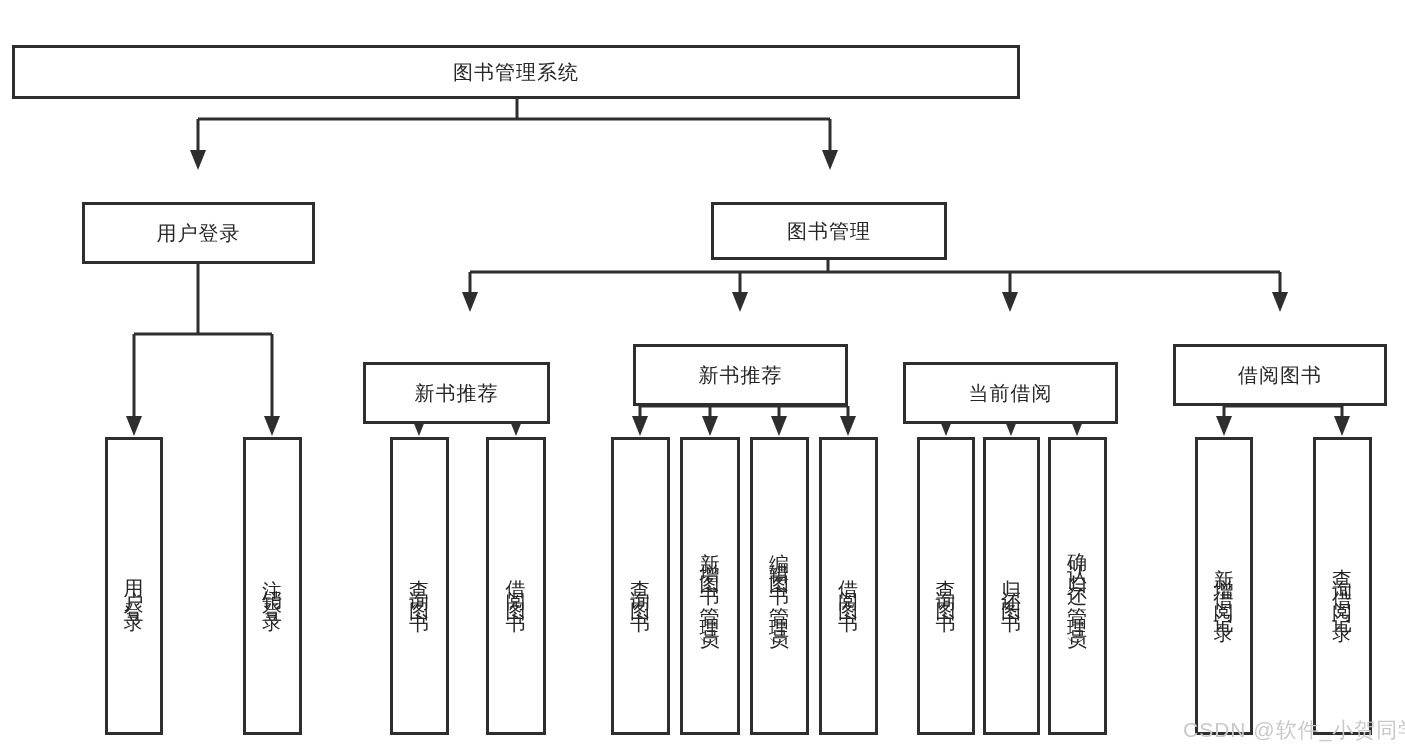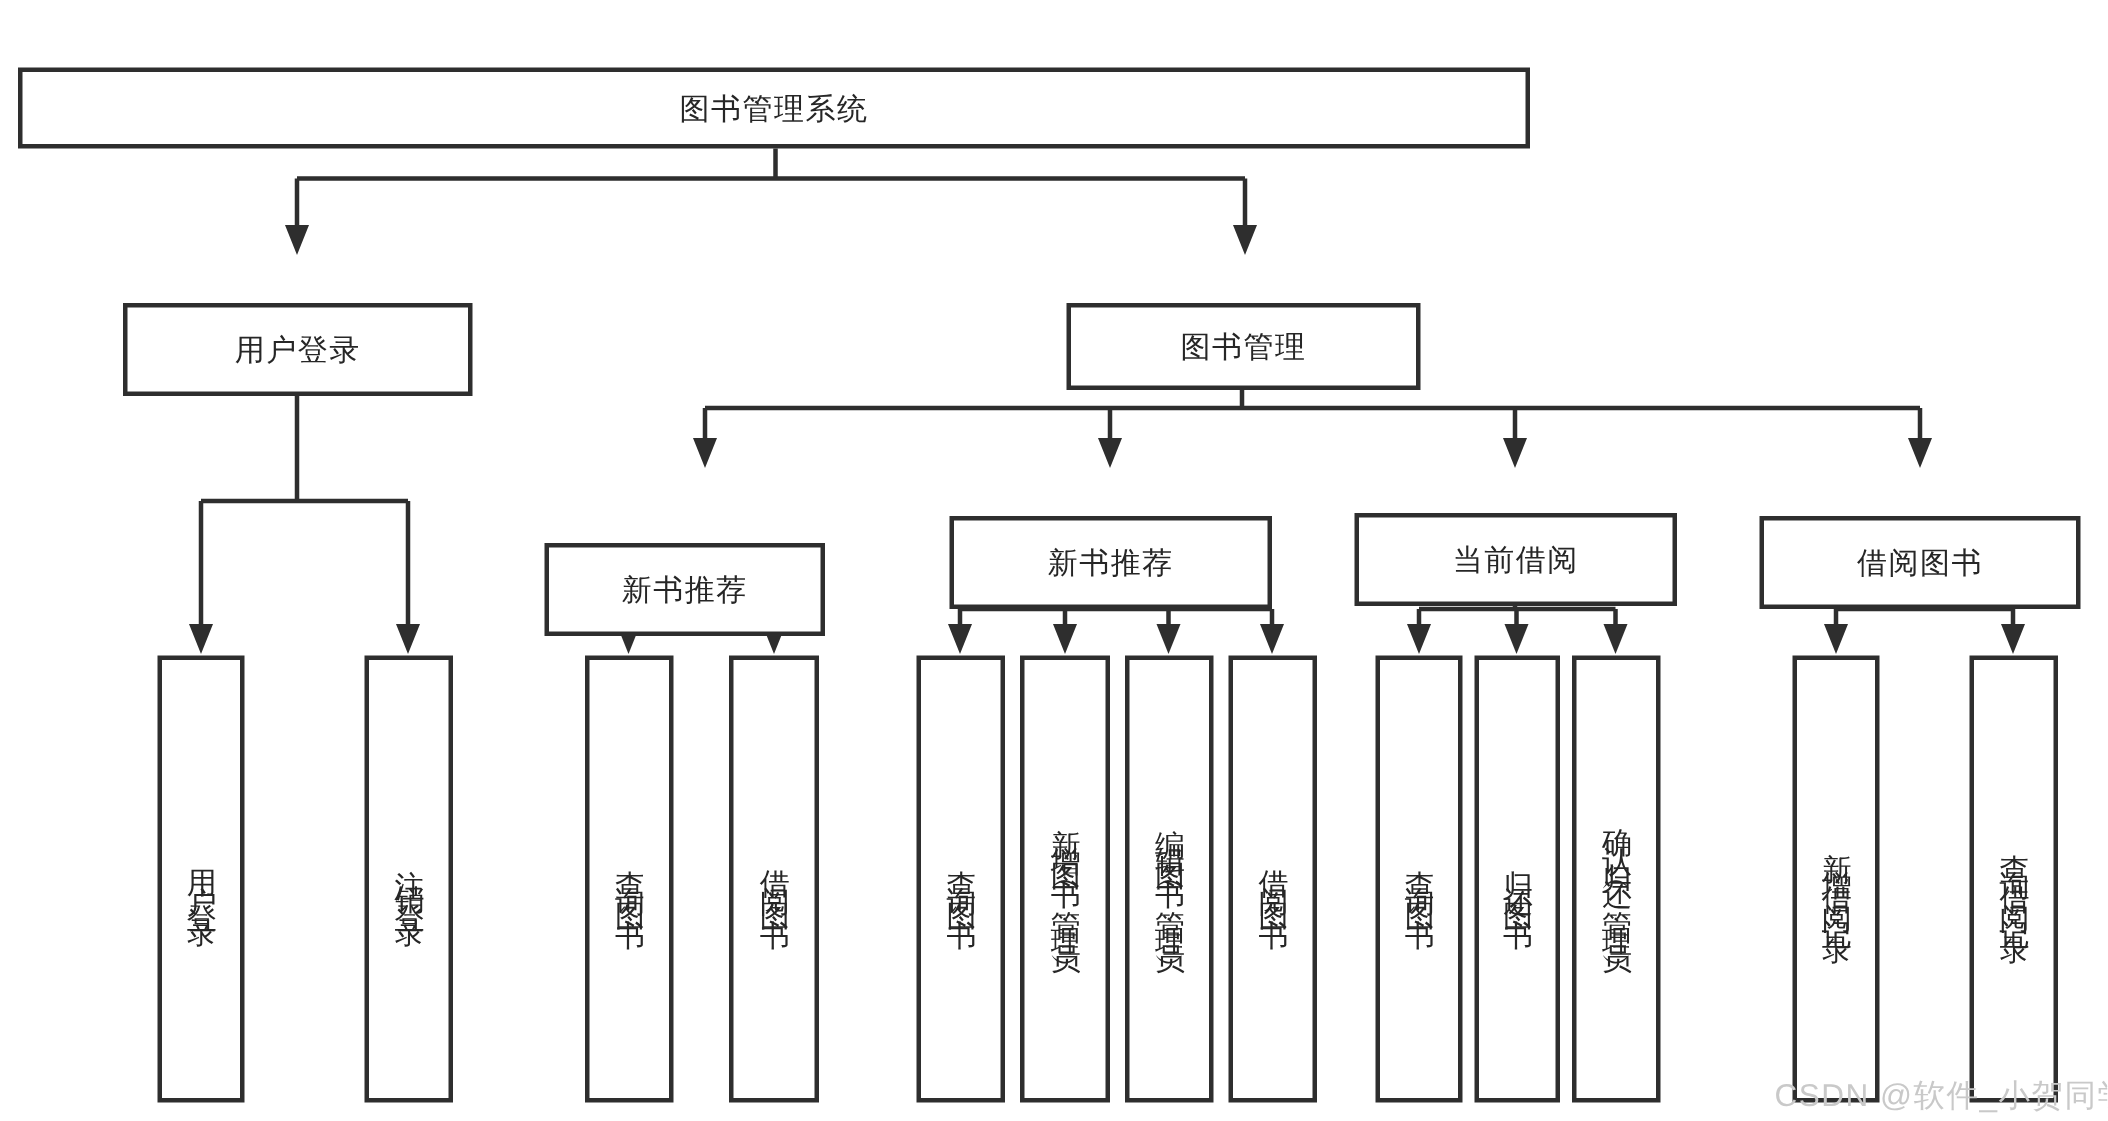--- a/index.html
+++ b/index.html
@@ -122,21 +122,21 @@
     </g>
   </svg>
 
   <div class="box" style="left:12px; top:14px; width:1008px; height:54px;">图书管理系统</div>
 
   <div class="box" style="left:82px; top:171px; width:233px; height:62px;">用户登录</div>
   <div class="box" style="left:711px; top:171px; width:236px; height:58px;font-family:Liberation Mono, monospace;">图书管理</div>
 
   <div class="box" style="left:363px; top:331px; width:187px; height:62px;font-family:Liberation Serif, serif;">新书推荐</div>
   <div class="box" style="left:633px; top:313px; width:215px; height:62px;">新书推荐</div>
-  <div class="box" style="left:903px; top:311px; width:215px; height:62px;">当前借阅</div>
+  <div class="box" style="left:903px; top:331px; width:215px; height:62px;">当前借阅</div>
   <div class="box" style="left:1173px; top:313px; width:214px; height:62px;">借阅图书</div>
 
   <div class="leaf" style="left:105px; top:437px; width:58px; height:298px;">用户登录</div>
   <div class="leaf" style="left:243px; top:437px; width:59px; height:298px;">注销登录</div>
 
   <div class="leaf" style="left:390px; top:437px; width:59px; height:298px;">查询图书</div>
   <div class="leaf" style="left:486px; top:437px; width:60px; height:298px;">借阅图书</div>
 
   <div class="leaf" style="left:611px; top:437px; width:59px; height:298px;">查询图书</div>
   <div class="leaf" style="left:680px; top:437px; width:60px; height:298px;">新增图书（管理员）</div>

